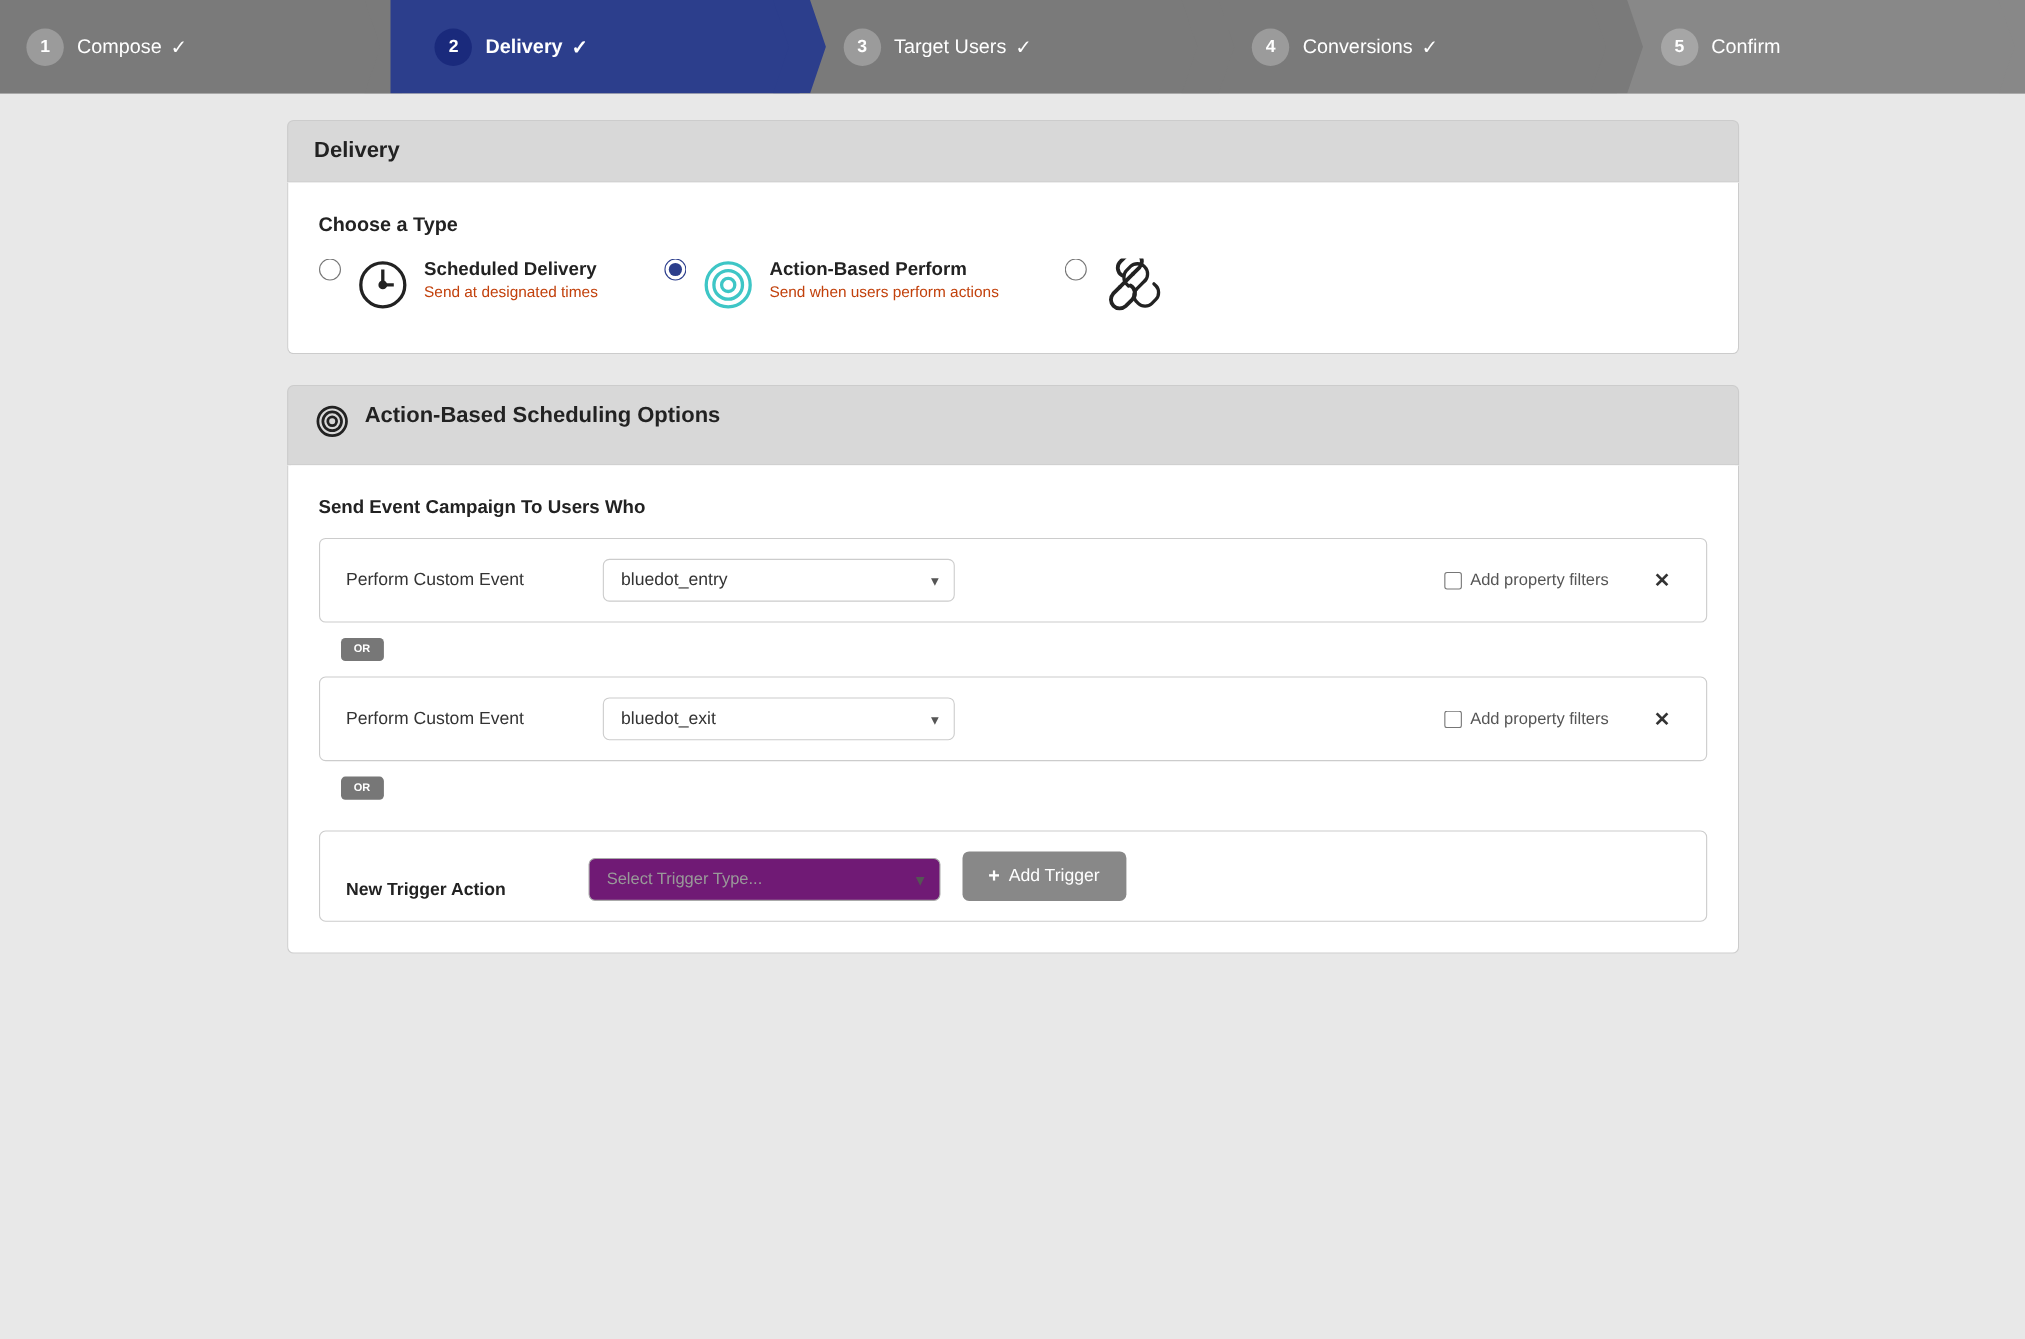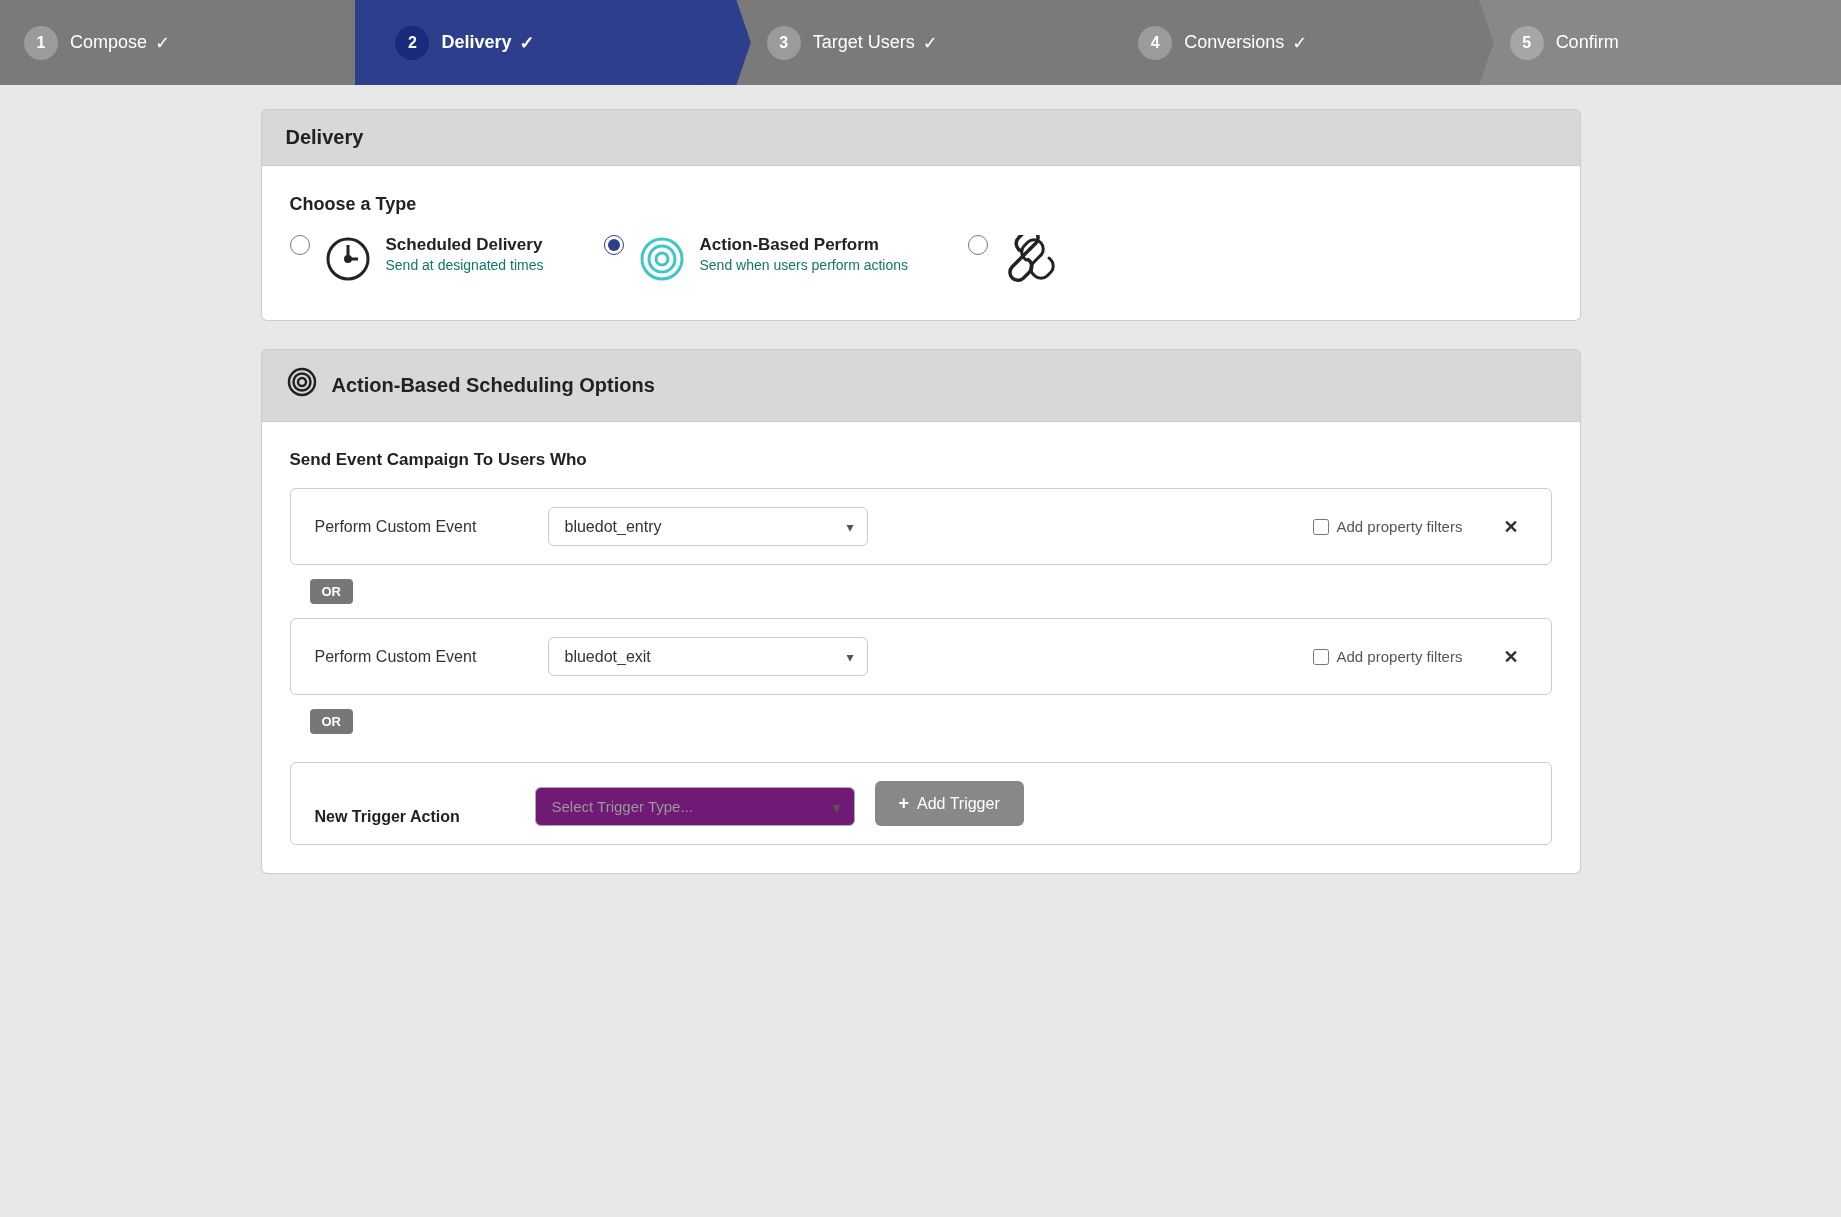--- a/index.html
+++ b/index.html
@@ -135,34 +135,33 @@
     .delivery-icon.target {
       color: #3ec6c6;
     }
     .delivery-option-text h3 {
       font-size: 17px;
       font-weight: 700;
       color: #222;
     }
     .delivery-option-text p {
       font-size: 14px;
-      color: #0f766e;
+      color: #c2410c;
       margin-top: 2px;
     }
 
     
     .abs-header {
       background: #d8d8d8;
       border: 1px solid #ccc;
       padding: 16px 24px;
       font-size: 20px;
       font-weight: 700;
       color: #222;
       display: flex;
-      align-items: center;
       gap: 14px;
       border-radius: 6px 6px 0 0;
     }
     .abs-header .abs-icon {
       font-size: 28px;
       color: #222;
     }
     .abs-body {
       background: #fff;
       border: 1px solid #ccc;
@@ -238,21 +237,21 @@
       color: #333;
       cursor: pointer;
       padding: 4px 8px;
       font-weight: 700;
     }
 
     .or-divider {
       display: inline-block;
       background: #777;
       color: #fff;
-      font-size: 13px;
+      font-size: 10px;
       font-weight: 700;
       padding: 5px 12px;
       border-radius: 4px;
       margin: 14px 0 14px 20px;
     }
 
     
     .new-trigger-row {
       border: 1px solid #ccc;
       border-radius: 6px;

